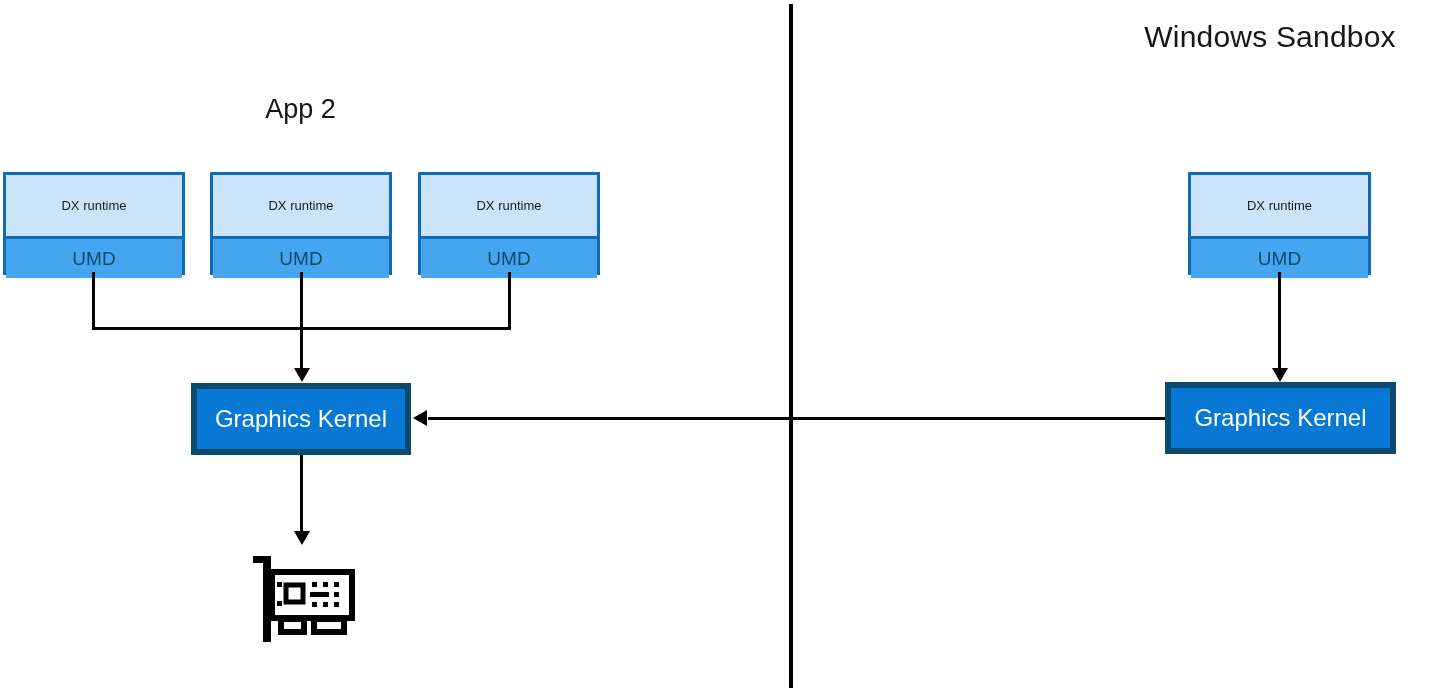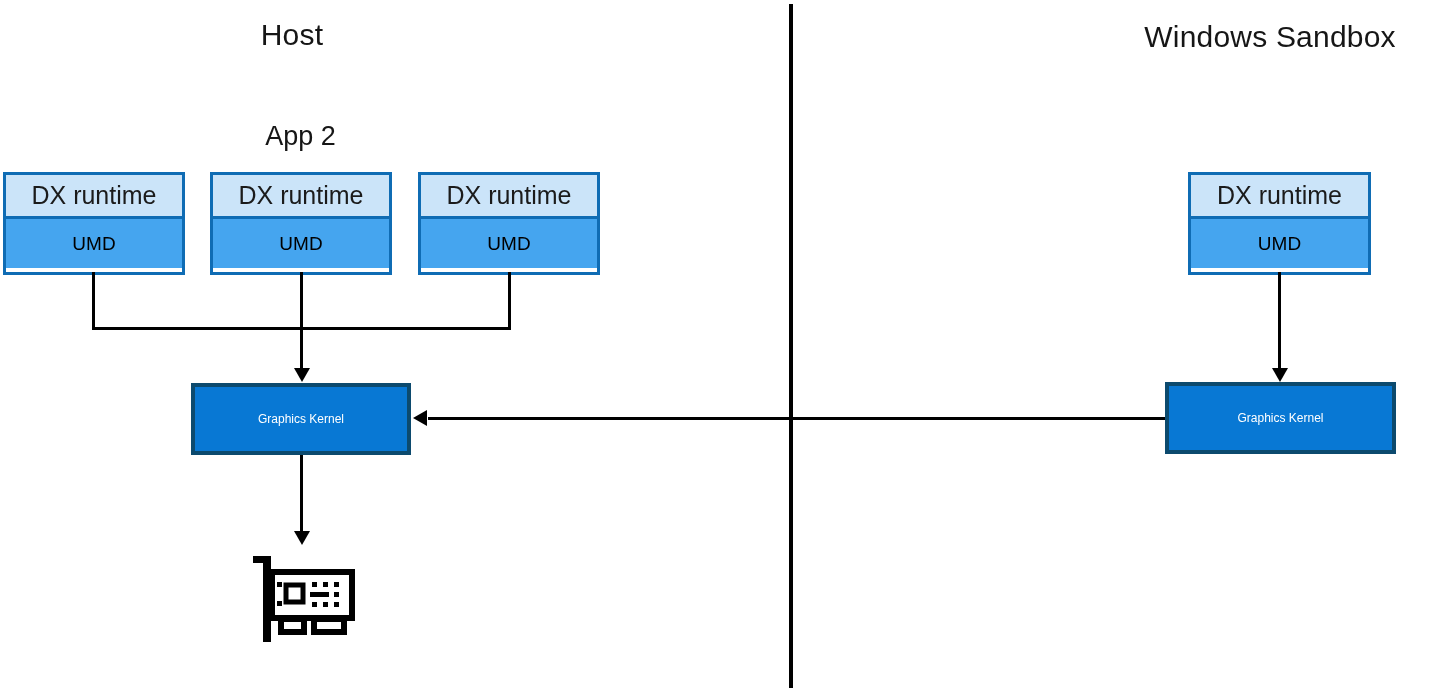--- a/index.html
+++ b/index.html
@@ -33,48 +33,48 @@
   .app-box {
     box-sizing: border-box;
     border: 3px solid #0F6CB4;
     width: 182px;
     height: 103px;
     top: 172px;
     background: #ffffff;
   }
   .app-box .dx-row {
     box-sizing: border-box;
-    height: 44px;
+    height: 64px;
     background: #CBE4F9;
     border-bottom: 3px solid #0F6CB4;
     display: flex;
     align-items: center;
     justify-content: center;
-    font-size: 25px;
+    font-size: 13px;
     color: #1b1b1b;
   }
   .app-box .umd-row {
-    height: 49px;
+    height: 39px;
     background: #45A5EF;
     display: flex;
     align-items: center;
     justify-content: center;
     font-size: 19px;
-    color: #000000;
+    color: #0c4a6e;
   }
 
   .kernel-box {
     box-sizing: border-box;
     background: #0878D4;
-    border: 4px solid #0c4a6e;
+    border: 6px solid #0c4a6e;
     display: flex;
     align-items: center;
     justify-content: center;
     color: #ffffff;
-    font-size: 12px;
+    font-size: 24px;
   }
 
   .line {
     background: #000000;
   }
   .arrow-down {
     width: 0; height: 0;
     border-left: 8px solid transparent;
     border-right: 8px solid transparent;
     border-top: 14px solid #000000;
@@ -84,26 +84,25 @@
     border-top: 8px solid transparent;
     border-bottom: 8px solid transparent;
     border-right: 14px solid #000000;
   }
 </style>
 </head>
 <body>
 
 <div id="canvas">
 
-  <div class="abs section-title" style="left:142px; top:18px; width:300px;">Host</div>
   <div class="abs section-title" style="left:1095px; top:20px; width:350px;">Windows Sandbox</div>
 
   <div class="abs line" style="left:789px; top:4px; width:4px; height:684px;"></div>
 
-  <div class="abs app-label" style="left:220px; top:121px; width:161px;">App 2</div>
+  <div class="abs app-label" style="left:220px; top:94px; width:161px;">App 2</div>
 
 
   <div class="abs app-box" style="left:3px;">
     <div class="dx-row">DX runtime</div>
     <div class="umd-row">UMD</div>
   </div>
 
   <div class="abs app-box" style="left:210px;">
     <div class="dx-row">DX runtime</div>
     <div class="umd-row">UMD</div>

